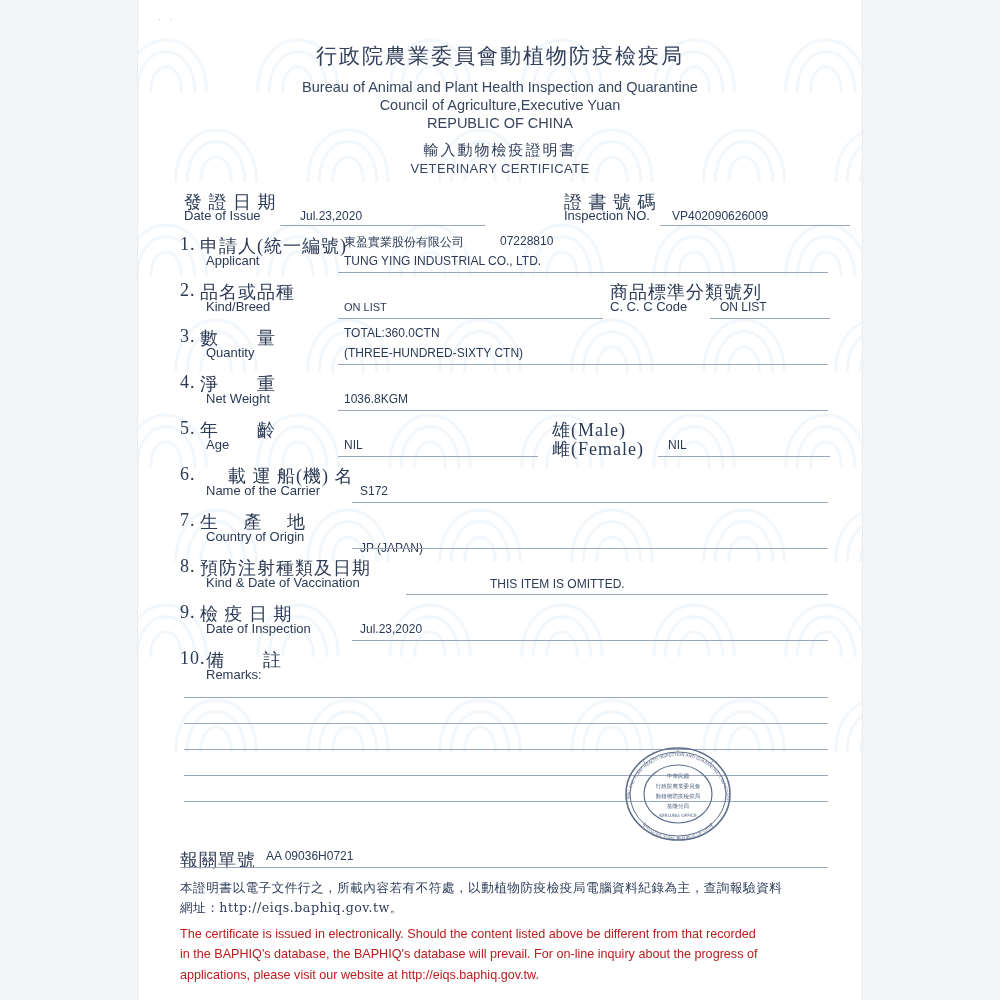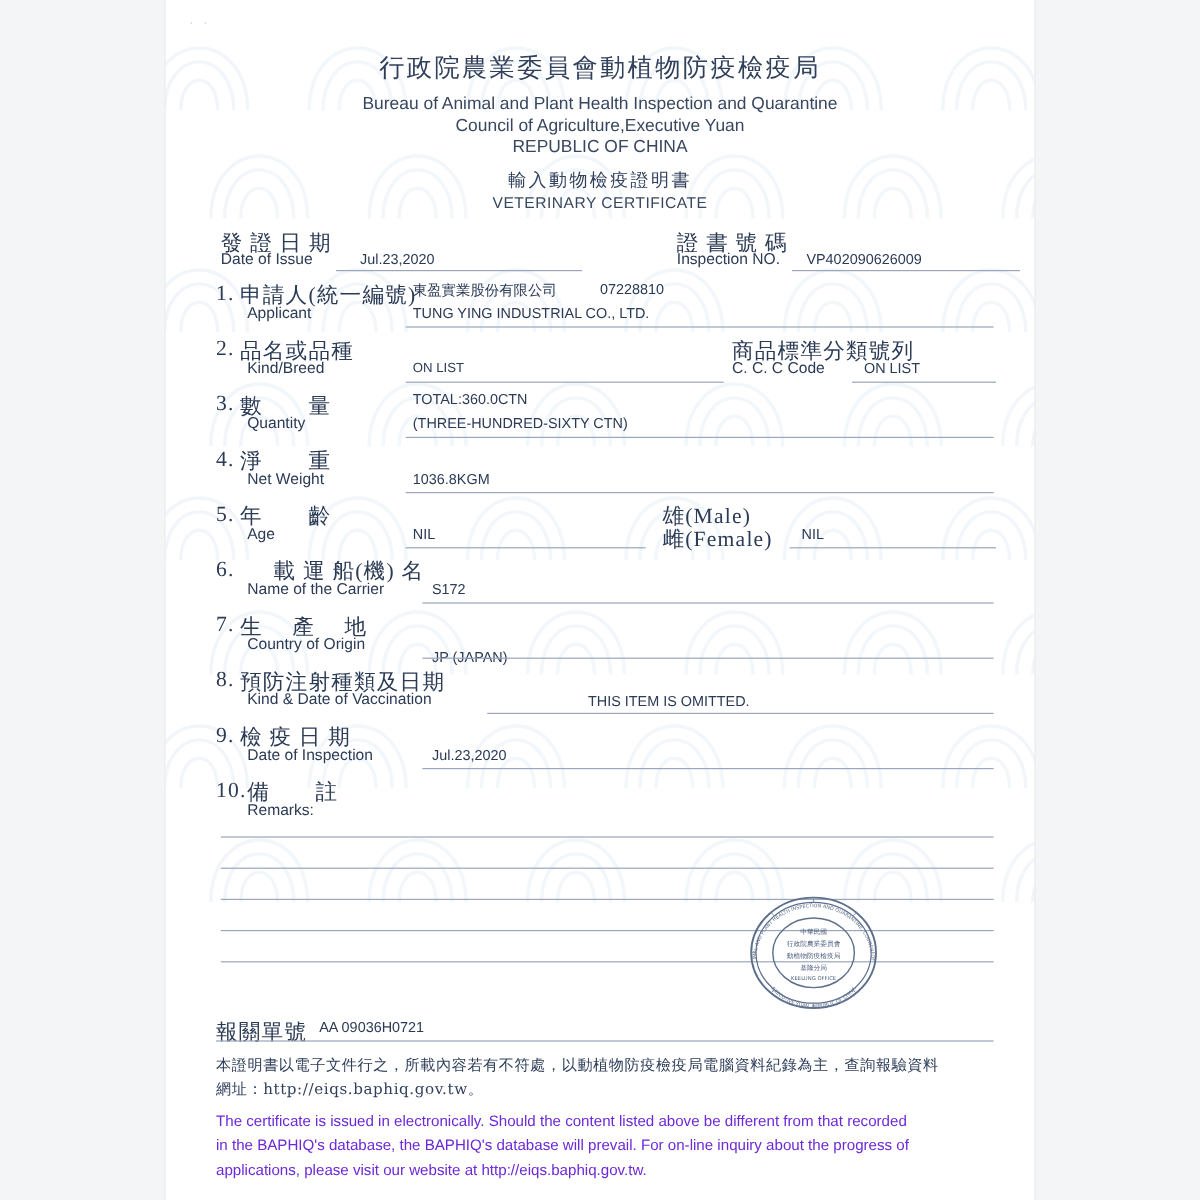--- a/index.html
+++ b/index.html
@@ -115,21 +115,21 @@
   .f-cn {
     font-family: "DejaVu Serif", serif;
     font-size: 12.6px;
     letter-spacing: .5px;
     line-height: 1.55;
     color: #2f3e5a;
   }
   .f-en {
     font-size: 12.6px;
     line-height: 1.62;
-    color: #6d28d9;
+    color: #b91c1c;
     margin-top: 7px;
   }
   .dots {
     position: absolute;
     left: 20px; top: 14px;
     font-size: 9px; color: #b9bfca; letter-spacing: 3px;
   }
 </style>
 </head>
 <body>

